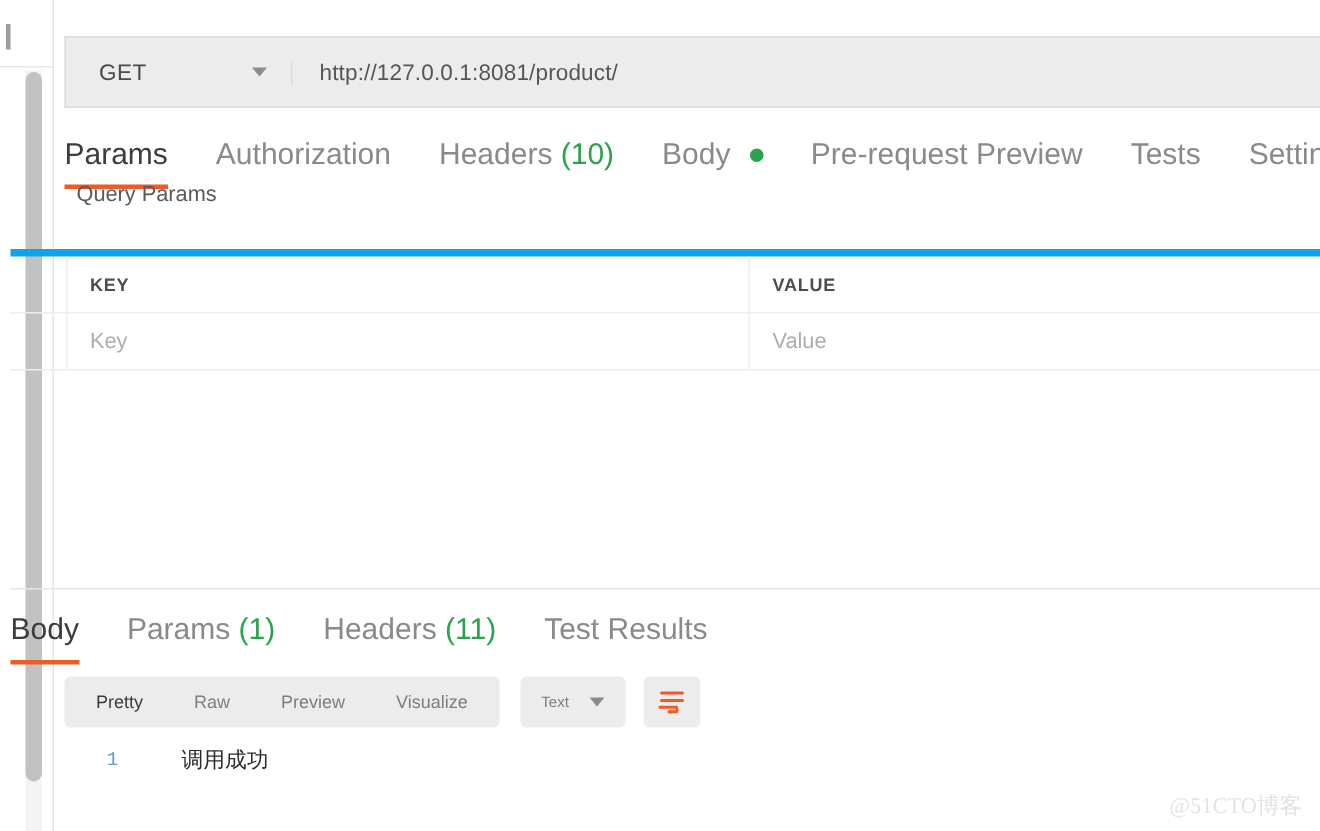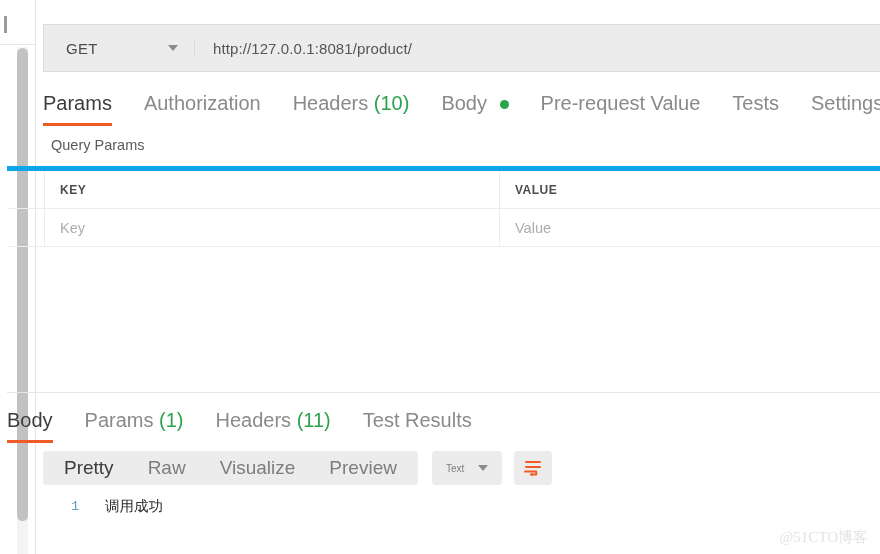--- a/index.html
+++ b/index.html
@@ -138,21 +138,21 @@
     width: 9px; height: 9px;
     border-radius: 50%;
     background: #2ba24c;
     margin-left: 7px;
     vertical-align: 1px;
   }
 
   
   #query-params-title {
     position: absolute;
-    left: 15px; top: 137px;
+    left: 15px; top: 122px;
     font-size: 14.5px;
     color: #5a5a5a;
   }
   #params-table {
     position: absolute;
     left: 7px; top: 166px;
     width: 873px;
     border-top: 5px solid #0ea5e9;
     box-sizing: border-box;
   }
@@ -223,21 +223,21 @@
   }
   #view-group {
     display: flex;
     align-items: center;
     background: #ececec;
     border-radius: 4px;
     height: 34px;
     padding: 0 4px;
   }
   .view-btn {
-    font-size: 19px;
+    font-size: 12px;
     color: #7d7d7d;
     padding: 0 17px;
     line-height: 34px;
     cursor: pointer;
     white-space: nowrap;
   }
   .view-btn.active { color: #3c3c3c; }
   #format-select {
     display: flex;
     align-items: center;
@@ -274,21 +274,21 @@
   }
   #gutter-num {
     width: 36px;
     text-align: right;
     color: #5f9dbf;
     font-family: "Liberation Mono", "DejaVu Sans Mono", monospace;
     font-size: 13px;
     padding-top: 2px;
   }
   #body-text {
-    margin-left: 26px;
+    margin-left: 42px;
     color: #2b2b2b;
     font-size: 14.5px;
     font-family: Liberation Sans, sans-serif;
   }
 
   
   #watermark {
     position: absolute;
     right: 12px; bottom: 7px;
     font-size: 15px;
@@ -326,21 +326,21 @@
     </div>
     <div class="tab">
       <span>Headers</span>
       <span class="count">(10)</span>
     </div>
     <div class="tab">
       <span>Body</span>
       <span class="greendot"></span>
     </div>
     <div class="tab">
-      <span>Pre-request Value</span>
+      <span>Pre-request Preview</span>
     </div>
     <div class="tab">
       <span>Tests</span>
     </div>
     <div class="tab">
       <span>Settings</span>
     </div>
   </div>
 
   <div id="query-params-title">Query Params</div>
@@ -383,22 +383,22 @@
   </div>
   <div class="tab">
     <span>Test Results</span>
   </div>
 </div>
 
 <div id="res-toolbar">
   <div id="view-group">
     <div class="view-btn active">Pretty</div>
     <div class="view-btn">Raw</div>
+    <div class="view-btn">Preview</div>
     <div class="view-btn">Visualize</div>
-    <div class="view-btn">Preview</div>
   </div>
   <div id="format-select">
     <span class="label">Text</span>
     <span class="caret-down"></span>
   </div>
   <div id="wrap-btn">
     <svg width="20" height="18" viewBox="0 0 20 18">
       <rect x="2" y="2" width="16" height="2" rx="1" fill="#ef5b25"></rect>
       <rect x="2" y="7" width="16" height="2" rx="1" fill="#ef5b25"></rect>
       <path d="M2 12.5 H13 a3 3 0 0 1 0 3 H8" stroke="#ef5b25" stroke-width="2" fill="none" stroke-linecap="round"></path>

